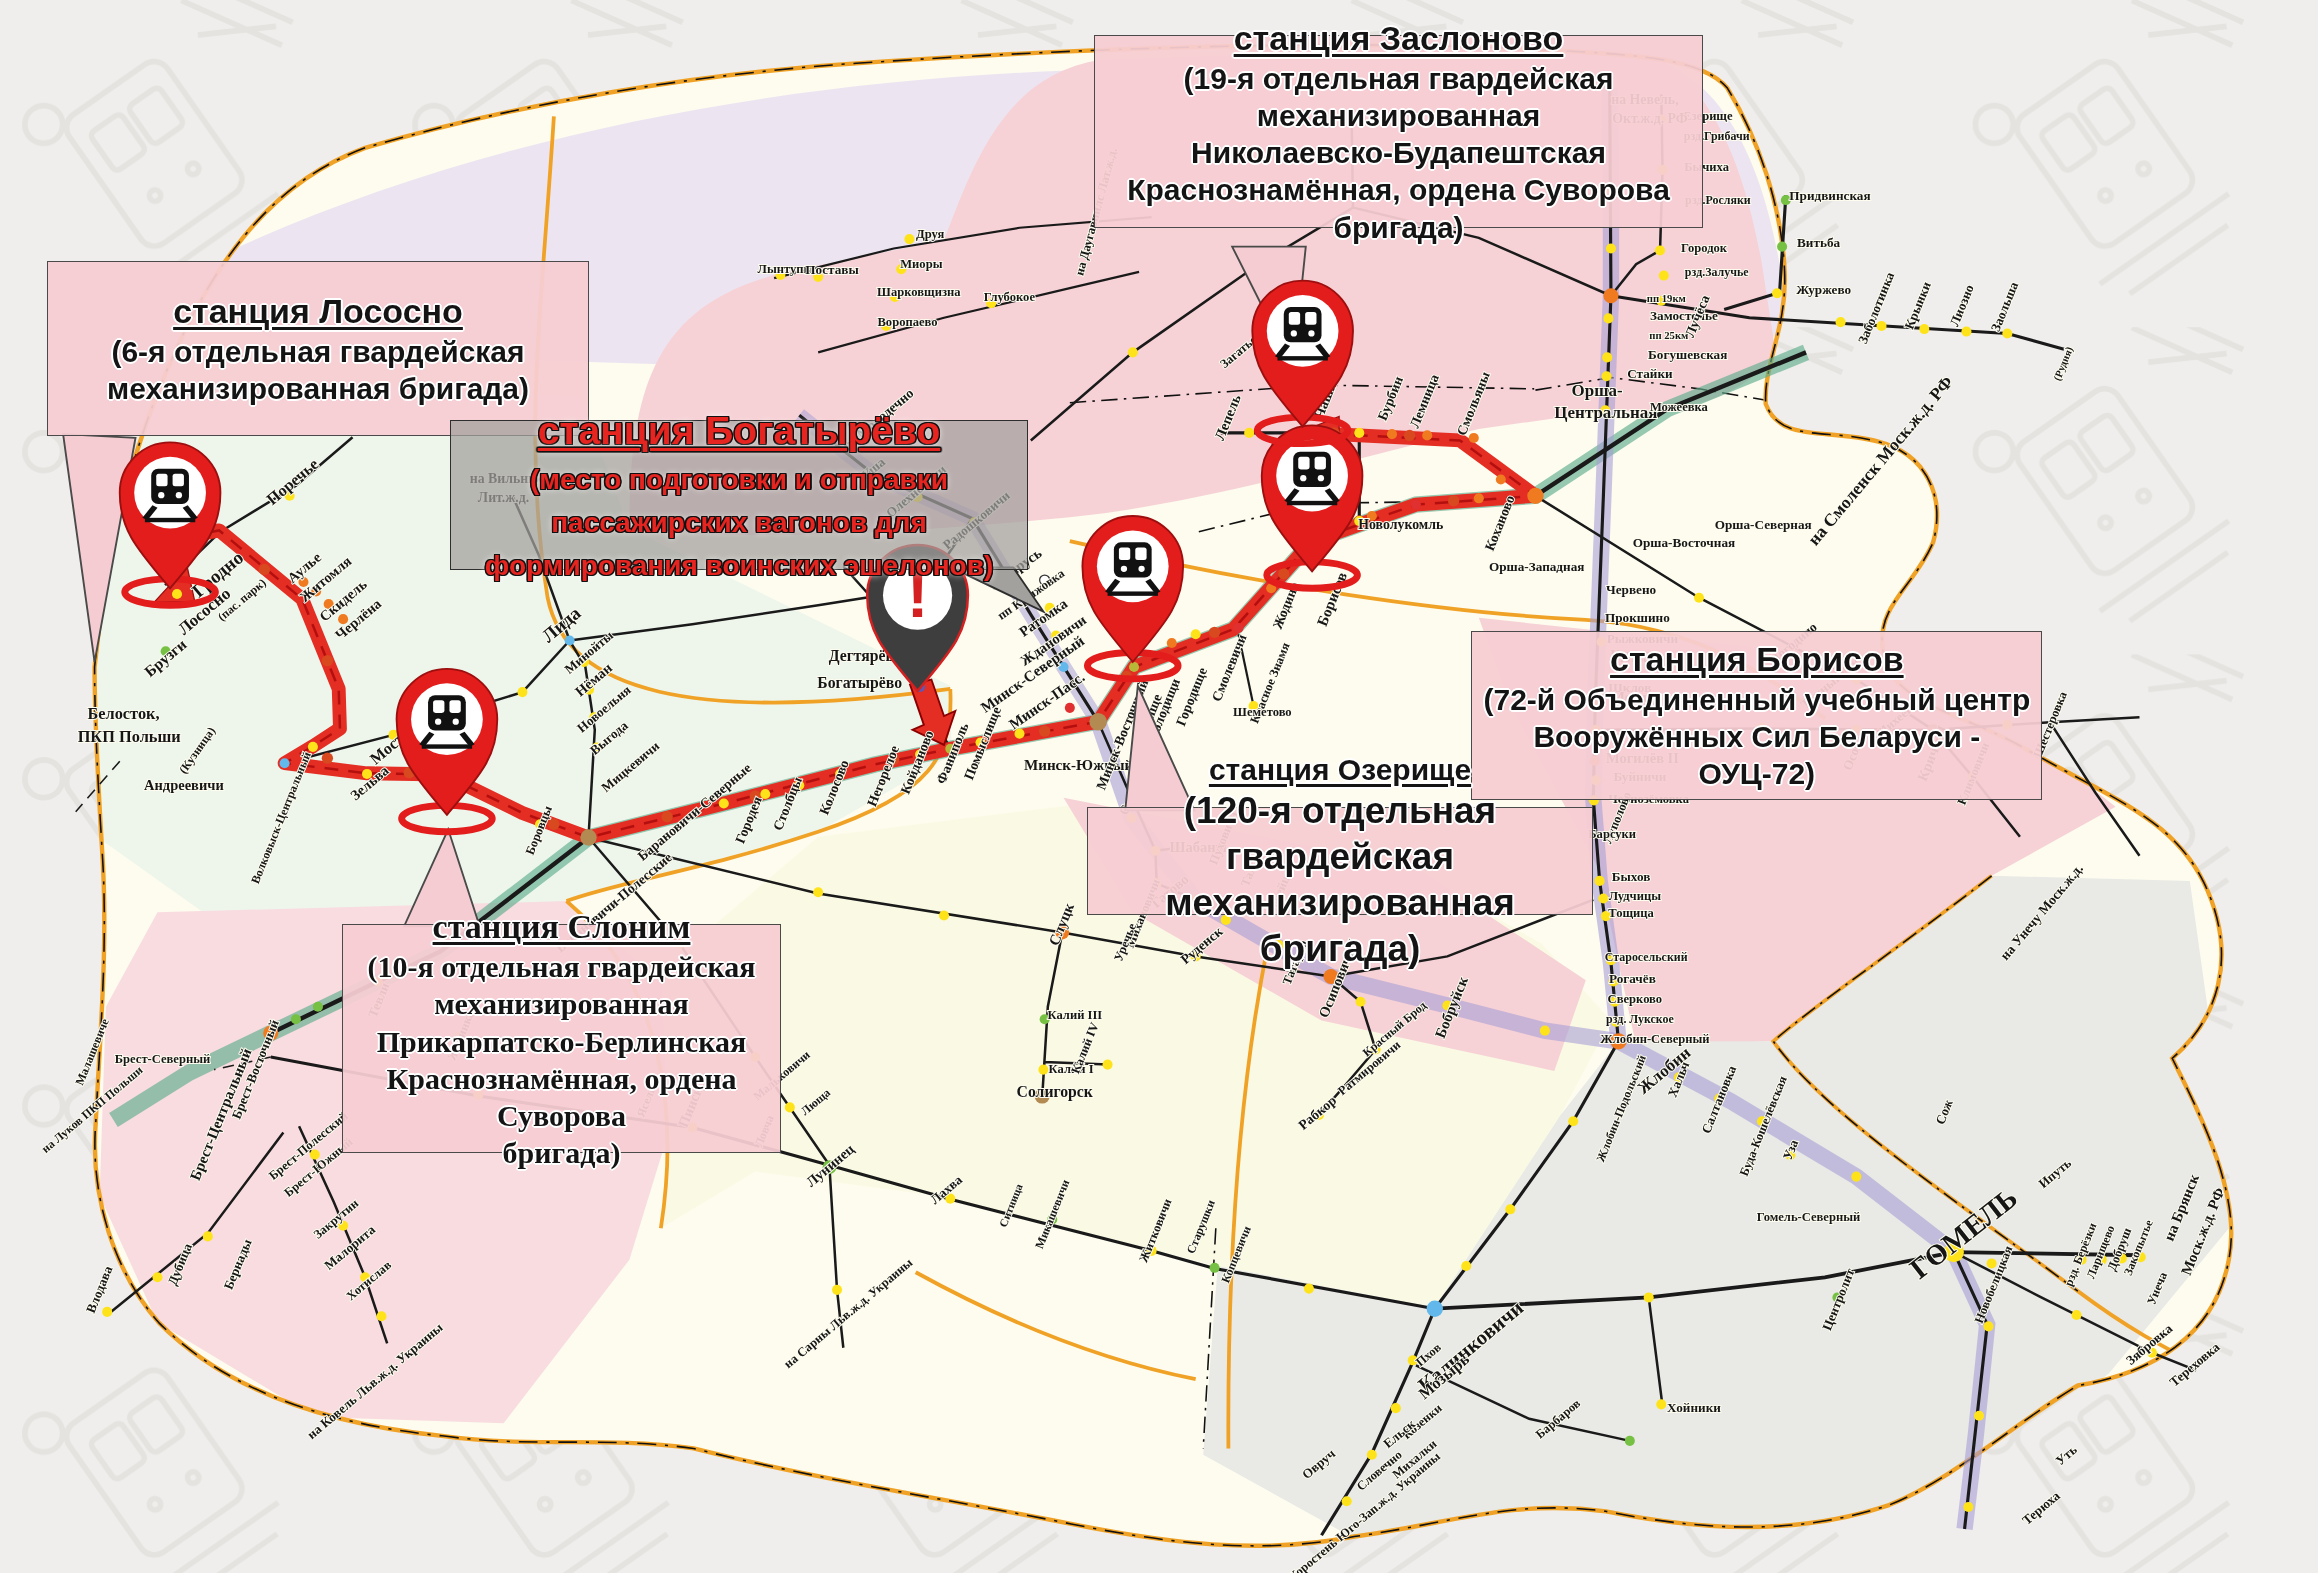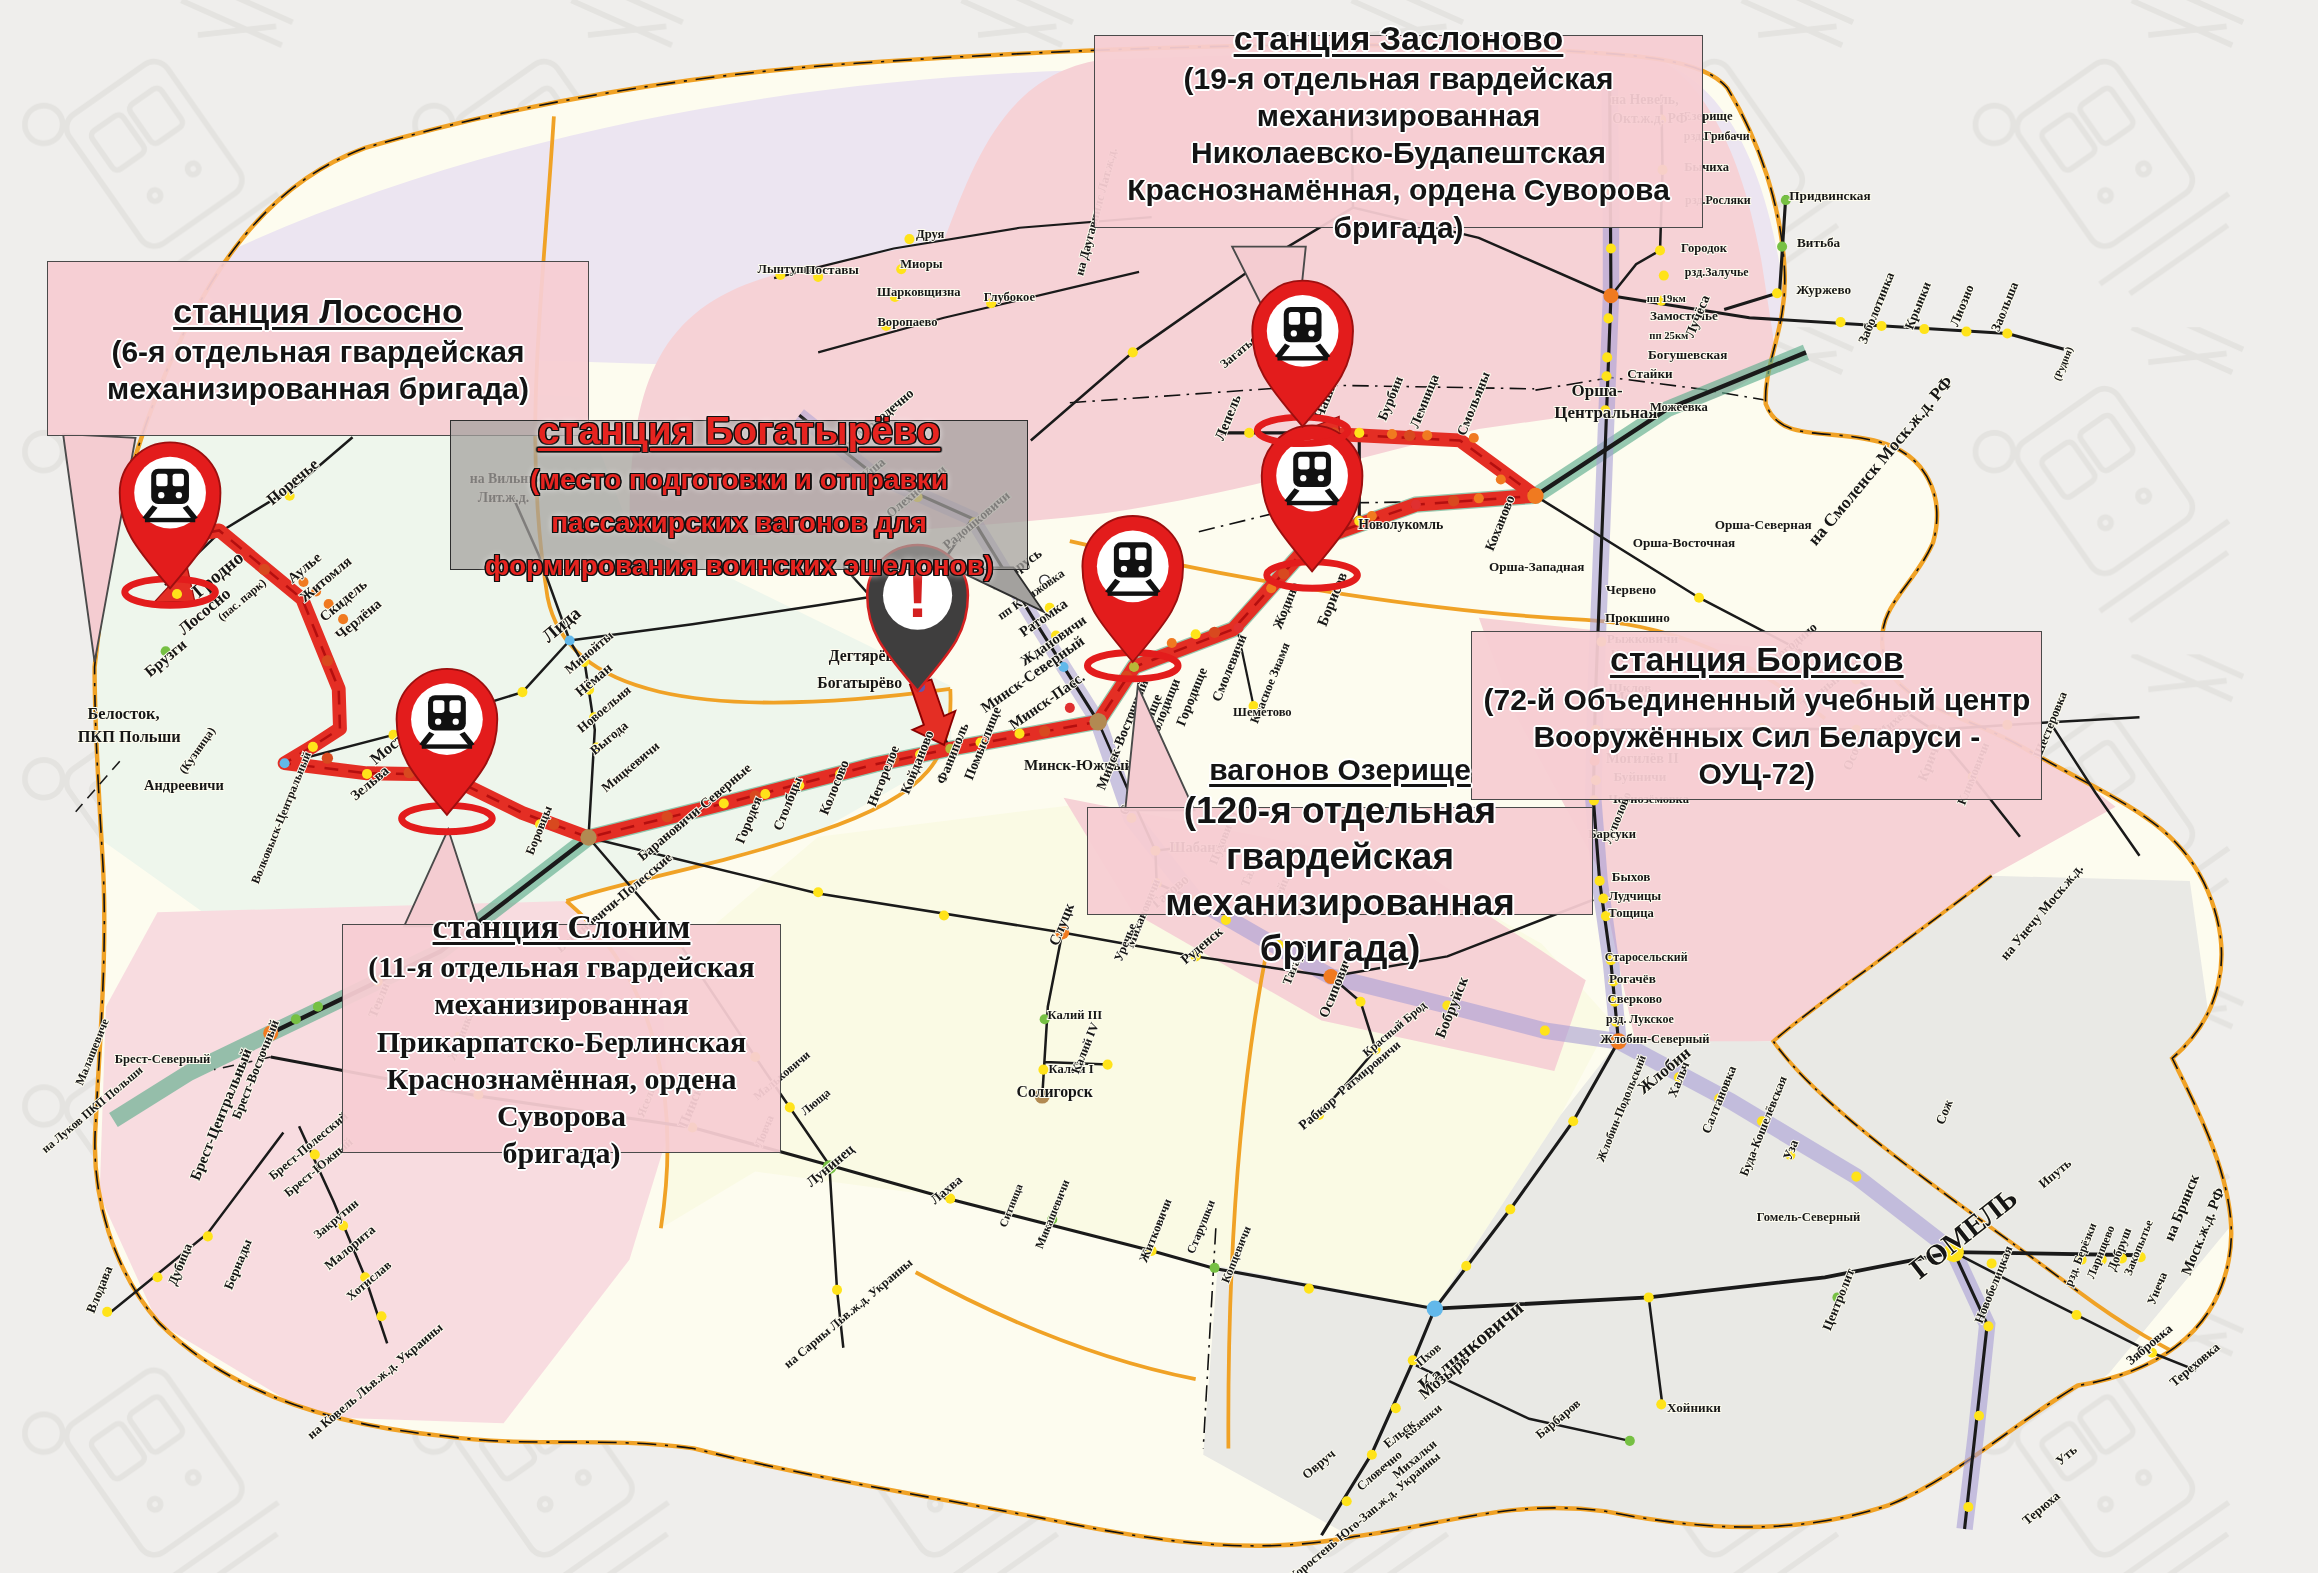--- a/index.html
+++ b/index.html
@@ -612,26 +612,26 @@
   <div class="ln">пассажирских вагонов для</div>
   <div class="ln">формирования воинских эшелонов)</div>
 </div>
 <div class="callout" id="co-borisov">
   <div class="ttl">станция Борисов</div>
   <div class="ln">(72-й Объединенный учебный центр</div>
   <div class="ln">Вооружённых Сил Беларуси -</div>
   <div class="ln">ОУЦ-72)</div>
 </div>
 <div class="callout" id="co-ozerishche">
-  <div class="ttl">вагонов Озерище</div>
+  <div class="ttl">станция Озерище</div>
   <div class="ln">(120-я отдельная гвардейская</div>
   <div class="ln">механизированная бригада)</div>
 </div>
 <div class="callout" id="co-slonim">
   <div class="ttl">станция Слоним</div>
-  <div class="ln">(11-я отдельная гвардейская</div>
+  <div class="ln">(10-я отдельная гвардейская</div>
   <div class="ln">механизированная</div>
   <div class="ln">Прикарпатско-Берлинская</div>
   <div class="ln">Краснознамённая, ордена Суворова</div>
   <div class="ln">бригада)</div>
 </div>
 </div>
 
 
 </body></html>

